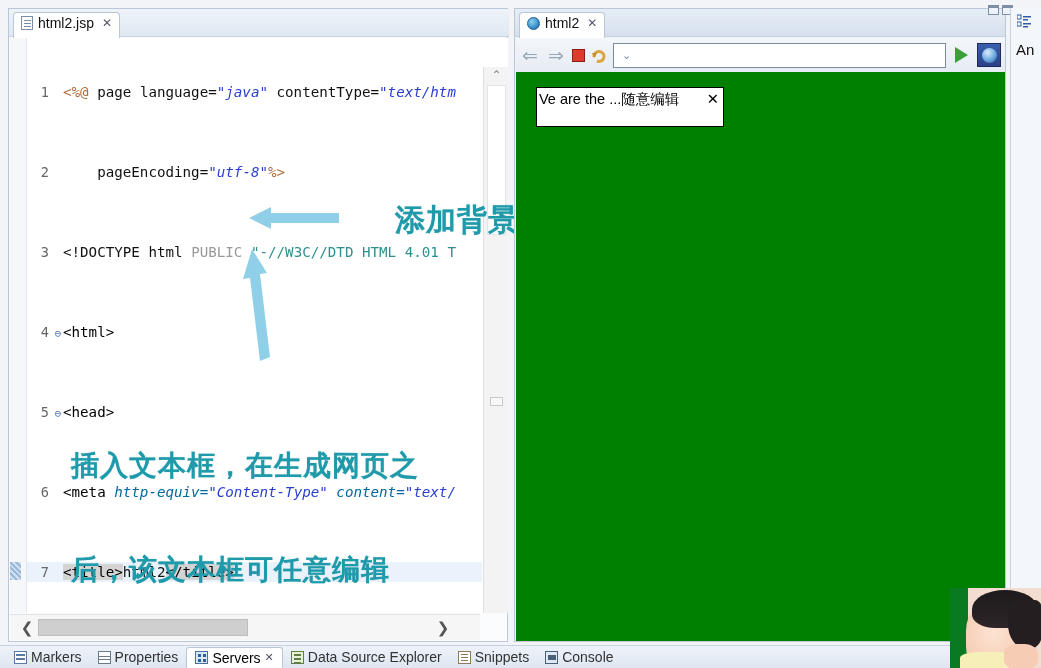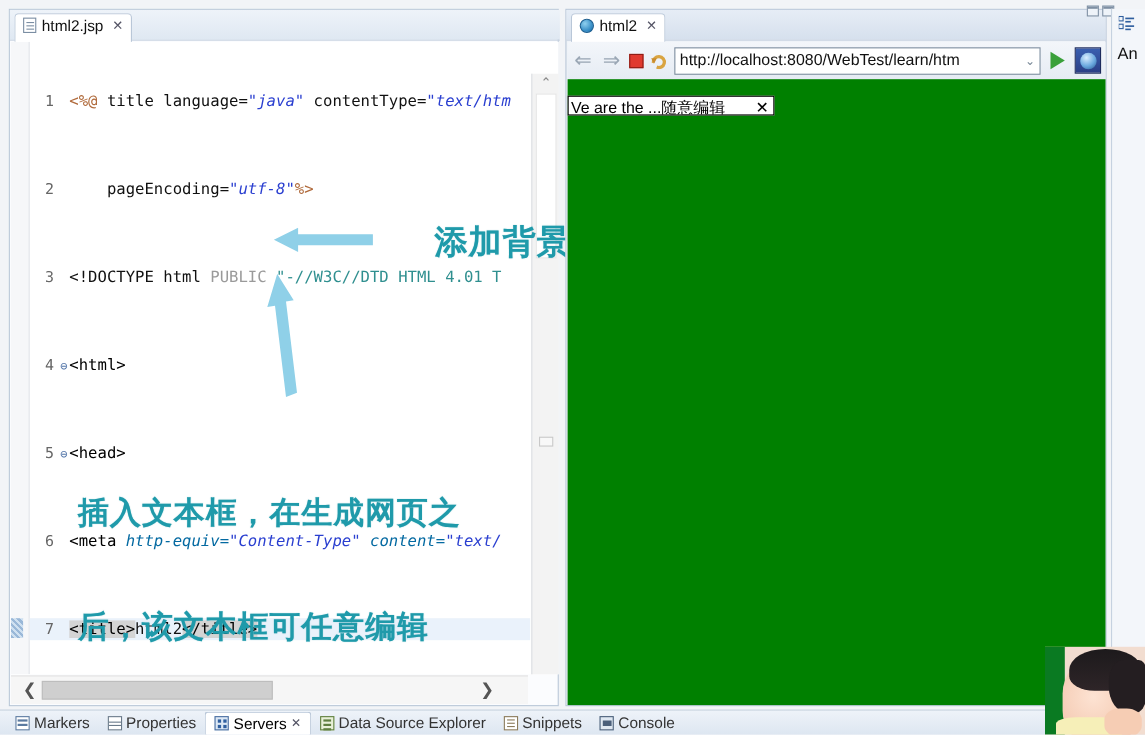--- a/index.html
+++ b/index.html
@@ -191,22 +191,22 @@
     border-radius:50%;
     background: radial-gradient(circle at 38% 30%, #d9ecff 0%, #6aa8de 55%, #27558f 100%);
   }
 
   #browser-content {
     position: absolute; left: 1px; top: 63px;
     width: 489px; height: 569px;
     background: #008000;
   }
   #page-input {
-    position: absolute; left: 0; top: 15px;
-    width: 188px; height: 18px;
+    position: absolute; left: 20px; top: 15px;
+    width: 188px; height: 40px;
     background: #ffffff; border: 1px solid #000000;
     font-family: "Liberation Sans", sans-serif;
     font-size: 14.5px; color: #000; line-height: 23px;
     padding-left: 2px; white-space: nowrap; overflow: hidden;
   }
   .ime-x { float: right; padding-right: 4px; }
 
   
   #outline-stub {
     position: absolute; left: 1010px; top: 8px;
@@ -300,21 +300,21 @@
     <div class="tab" id="editor-tab">
       <span class="doc-icon"></span>
       <span>html2.jsp</span>
       <span class="closer">✕</span>
     </div>
 
     <div id="code-area">
       <div id="marker-gutter"></div>
 
       <div id="code-lines">
-        <div class="cline"><span class="lnum">1</span><span class="fold"></span><span class="tk-dir">&lt;%@</span><span class="tk-plain"> title </span><span class="tk-plain">language=</span><span class="tk-str">"java"</span><span class="tk-plain"> contentType=</span><span class="tk-str">"text/htm</span></div>
+        <div class="cline"><span class="lnum">1</span><span class="fold"></span><span class="tk-dir">&lt;%@</span><span class="tk-plain"> page </span><span class="tk-plain">language=</span><span class="tk-str">"java"</span><span class="tk-plain"> contentType=</span><span class="tk-str">"text/htm</span></div>
 
         <div class="cline"><span class="lnum">2</span><span class="fold"></span><span class="tk-plain">    pageEncoding=</span><span class="tk-str">"utf-8"</span><span class="tk-dir">%&gt;</span></div>
 
         <div class="cline"><span class="lnum">3</span><span class="fold"></span><span class="tk-plain">&lt;!DOCTYPE html </span><span class="tk-gray">PUBLIC </span><span class="tk-teal">"-//W3C//DTD HTML 4.01 T</span></div>
 
         <div class="cline"><span class="lnum">4</span><span class="fold">⊖</span><span class="tk-tag">&lt;html&gt;</span></div>
 
         <div class="cline"><span class="lnum">5</span><span class="fold">⊖</span><span class="tk-tag">&lt;head&gt;</span></div>
 
         <div class="cline"><span class="lnum">6</span><span class="fold"></span><span class="tk-tag">&lt;meta </span><span class="tk-attr">http-equiv=</span><span class="tk-str">"Content-Type"</span><span class="tk-attr"> content=</span><span class="tk-str">"text/</span></div>
@@ -371,21 +371,20 @@
       <span class="nav-arrow">⇐</span>
       <span class="nav-arrow">⇒</span>
       <span class="stop-icon"></span>
       <span class="refresh-icon">
         <svg width="16" height="15" viewBox="0 0 16 15">
           <path d="M3 9 a5 5 0 1 1 3 4" fill="none" stroke="#d9a441" stroke-width="3"></path>
           <path d="M1 5 L6 5 L3.5 10 Z" fill="#c98c2e"></path>
         </svg>
       </span>
       <span class="url-box">
-        <span class="url-text">http://localhost:8080/WebTest/learn/htm</span>
         <span class="url-chev">⌄</span>
       </span>
       <span class="go-tri"></span>
       <span class="ext-btn"></span>
     </div>
 
     <div id="browser-content">
       <div id="page-input">
         <span>Ve are the ...随意编辑</span>
         <span class="ime-x">✕</span>

